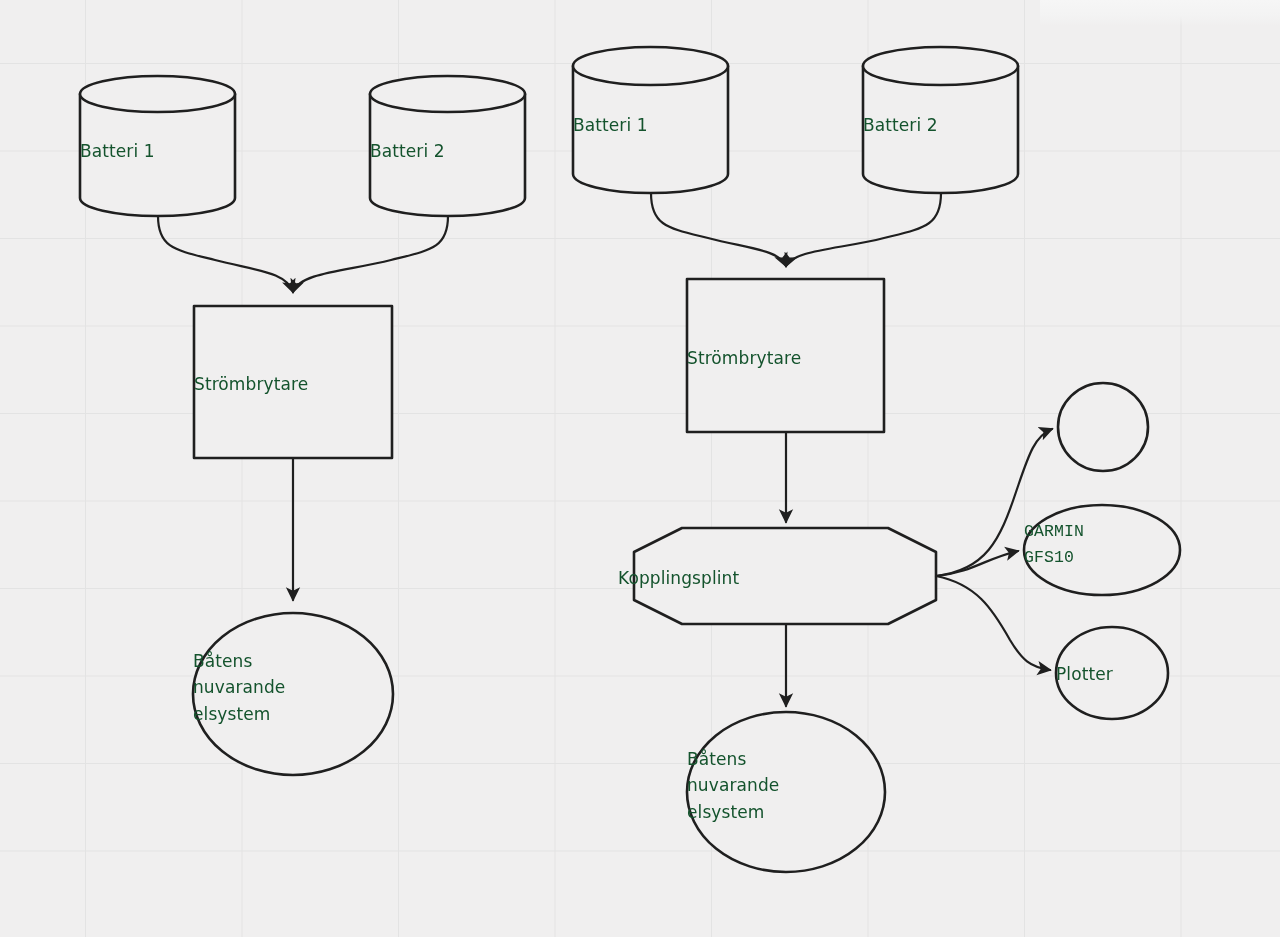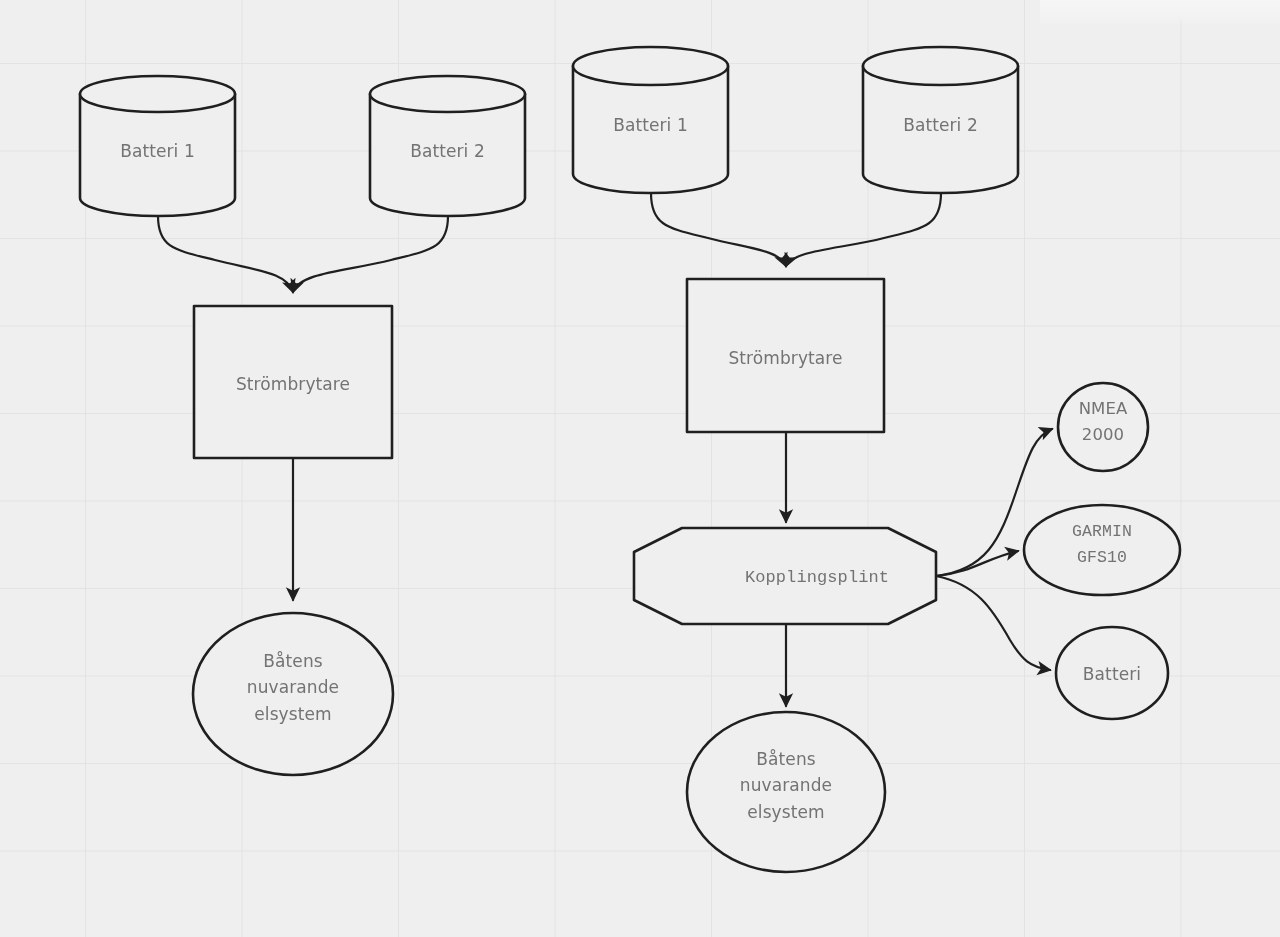--- a/index.html
+++ b/index.html
@@ -37,24 +37,24 @@
     height: 26px;
     background: linear-gradient(to bottom, #f6f6f6 0%, #f3f3f3 60%, rgba(243,243,243,0) 100%);
     pointer-events: none;
   }
   #shapes {
     position: absolute;
     left: 0; top: 0;
   }
   .node-label {
     position: absolute;
-    color: #737373;
+    color: #14532d;
     font-size: 17px;
     line-height: 1.55;
-    text-align: center;
+    text-align: left;
     white-space: pre-line;
     pointer-events: none;
     letter-spacing: 0.1px;
   }
   .node-label.small { font-size: 16.5px; }
 </style>
 </head>
 <body>
 
 <div id="canvas">
@@ -146,27 +146,25 @@
   <div class="node-label" style="left:193px; top:648px; width:200px;">Båtens
 nuvarande
 elsystem</div>
 
   <div class="node-label" style="left:573px; top:112px; width:155px;">Batteri 1</div>
 
   <div class="node-label" style="left:863px; top:112px; width:155px;">Batteri 2</div>
 
   <div class="node-label" style="left:687px; top:345px; width:197px;">Strömbrytare</div>
 
-  <div class="node-label" style="left:666px; top:565px; width:302px;font-family:Liberation Mono, monospace;">Kopplingsplint</div>
+  <div class="node-label" style="left:618px; top:565px; width:302px;">Kopplingsplint</div>
 
   <div class="node-label" style="left:687px; top:746px; width:198px;">Båtens
 nuvarande
 elsystem</div>
 
-  <div class="node-label small" style="left:1053px; top:396px; width:100px;">NMEA
-2000</div>
 
   <div class="node-label small" style="left:1024px; top:519px; width:156px;font-family:Liberation Mono, monospace;">GARMIN
 GFS10</div>
 
-  <div class="node-label" style="left:1056px; top:661px; width:112px;">Batteri</div>
+  <div class="node-label" style="left:1056px; top:661px; width:112px;">Plotter</div>
 
 </div>
 
 </body></html>

